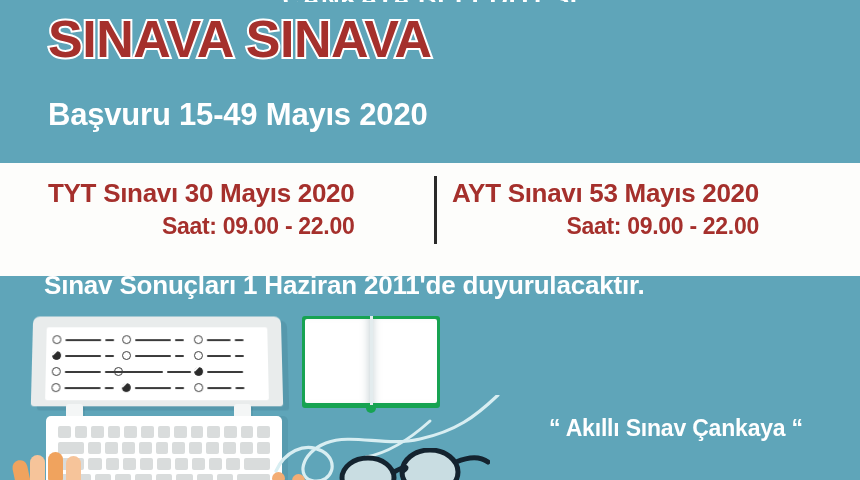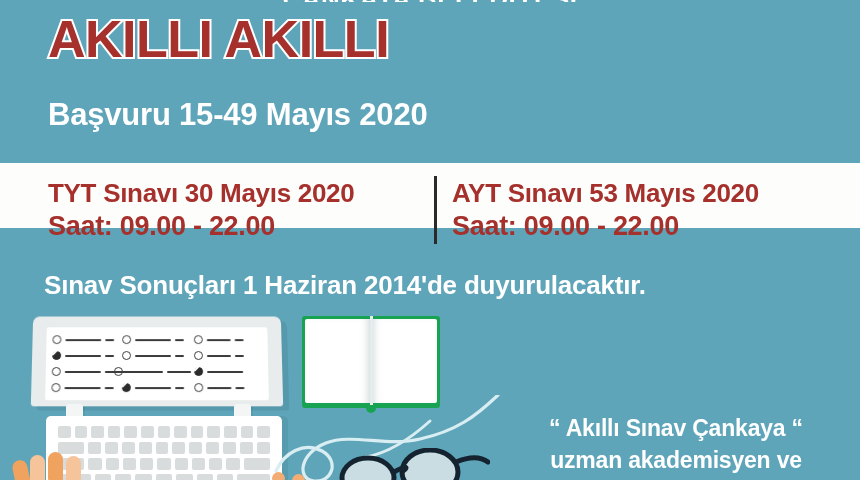--- a/index.html
+++ b/index.html
@@ -65,40 +65,41 @@
     letter-spacing: -0.2px;
     white-space: nowrap;
   }
 
   
   .exam-band {
     position: absolute;
     top: 163px;
     left: 0;
     width: 860px;
-    height: 65px;
+    height: 113px;
     background: #fdfdfb;
   }
   .exam-col {
     position: absolute;
     top: 13px;
     color: #a5302c;
     font-weight: 800;
     letter-spacing: -0.3px;
     white-space: nowrap;
   }
   .exam-col.left  { left: 48px; }
   .exam-col.right { left: 452px; }
   .exam-title {
     font-size: 26px;
     line-height: 34px;
   }
   .exam-time {
-    font-size: 27px;
+    font-size: 23px;
     line-height: 33px;
+    text-align: right;
   }
   .exam-divider {
     position: absolute;
     left: 434px;
     top: 13px;
     width: 3px;
     height: 68px;
     background: #2a2a2a;
   }
 
@@ -318,41 +319,40 @@
     height: 40px;
   }
 </style>
 </head>
 <body>
 
 <div class="poster">
 
   <div class="top-sliver">ÇANKAYA BELEDİYESİ</div>
 
-  <div class="headline">AKILLI AKILLI</div>
+  <div class="headline">SINAVA SINAVA</div>
 
   <div class="apply-line">Başvuru 15-49 Mayıs 2020</div>
 
   <div class="exam-band">
     <div class="exam-col left">
       <div class="exam-title">TYT Sınavı 30 Mayıs 2020</div>
       <div class="exam-time">Saat: 09.00 - 22.00</div>
     </div>
     <div class="exam-divider"></div>
     <div class="exam-col right">
       <div class="exam-title">AYT Sınavı 53 Mayıs 2020</div>
       <div class="exam-time">Saat: 09.00 - 22.00</div>
     </div>
   </div>
 
-  <div class="results-line">Sınav Sonuçları 1 Haziran 2014'de duyurulacaktır.</div>
+  <div class="results-line">Sınav Sonuçları 1 Haziran 2011'de duyurulacaktır.</div>
 
   <div class="quote-block">
     <div class="ql">“ Akıllı Sınav Çankaya “</div>
-    <div class="ql">uzman akademisyen ve</div>
   </div>
 
   <div class="illus">
 
     <div>
       <div class="lid">
         <div class="screen">
 
           <div class="qrow" style="left:6px;  top:8px;">
             <span class="bub"></span>

